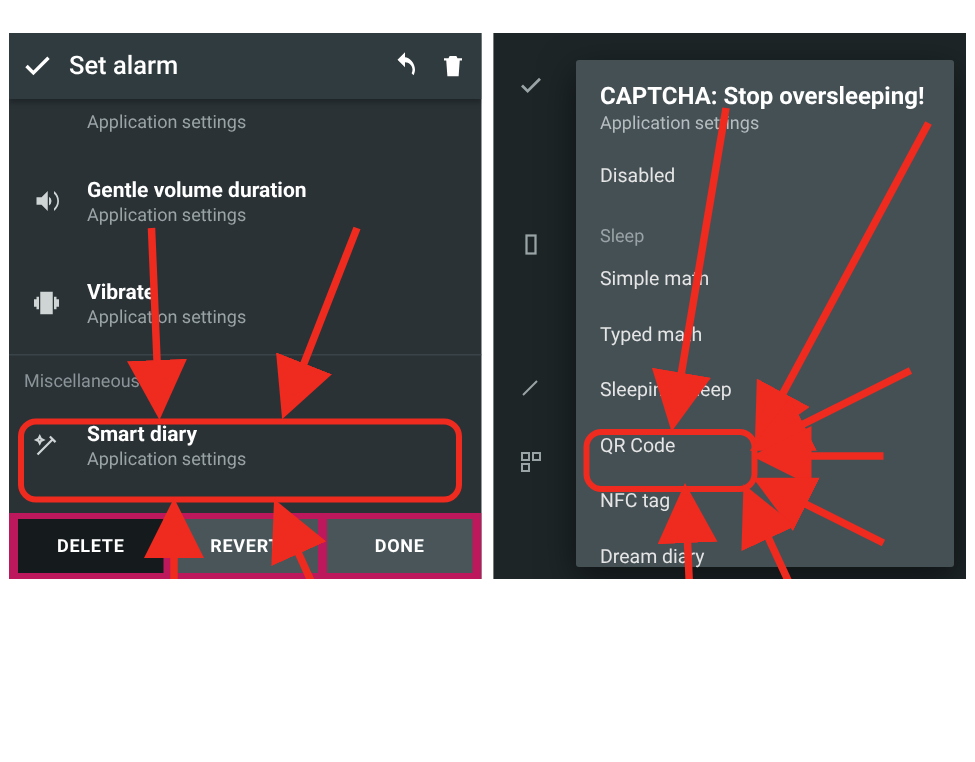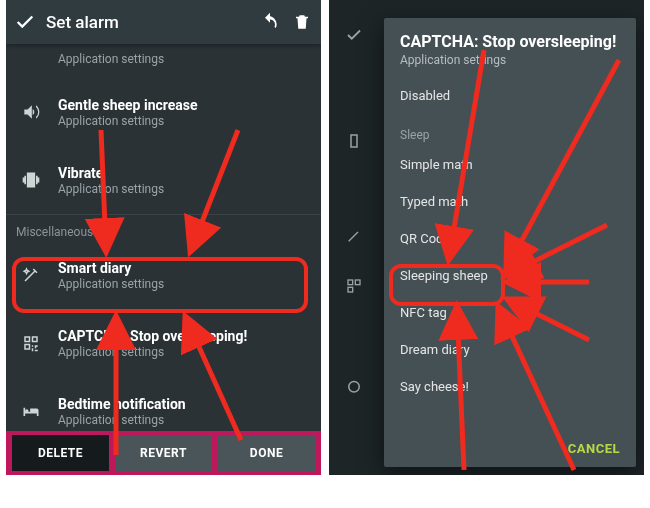--- a/index.html
+++ b/index.html
@@ -1,17 +1,17 @@
 <!DOCTYPE html>
 <html><head>
 <meta charset="utf-8">
 <style>
   html,body{margin:0;padding:0;background:#fff;font-family:Roboto,Arial,sans-serif;}
   .stage{width:650px;height:508px;position:relative;background:#fff;}
-  .phone{position:absolute;top:0;width:315px;height:475px;background:#2a3236;color:#e8e8e8;overflow:hidden;}
+  .phone{position:absolute;top:22px;width:315px;height:364px;background:#2a3236;color:#e8e8e8;overflow:hidden;}
   .phone.left{left:6px;}
   .phone.right{left:329px;}
   
   .hdr{height:44px;background:#303b3f;display:flex;align-items:center;padding:0 8px;gap:10px;box-shadow:0 2px 4px rgba(0,0,0,.3);position:relative;z-index:2;}
   .hdr .title{font-size:17px;font-weight:500;color:#fff;}
   .hdr .sp{flex:1;}
   .icon{width:22px;height:22px;display:flex;align-items:center;justify-content:center;color:#fff;}
   .list{padding:0;}
   .row{display:flex;align-items:center;padding:10px 12px;gap:14px;min-height:48px;}
   .ricon{width:26px;display:flex;justify-content:center;color:#cfd4d5;}
@@ -71,21 +71,21 @@
           </div>
     </div>
 
     <div class="row">
       <div class="ricon">
         <svg viewBox="0 0 24 24" width="20" height="20">
               <path fill="#cfd4d5" d="M4 9v6h4l5 5V4L8 9H4zm12 3a4 4 0 0 0-2-3.5v7A4 4 0 0 0 16 12zm2-8v2.1a8 8 0 0 1 0 11.8V20a10 10 0 0 0 0-16z"></path>
             </svg>
       </div>
       <div class="rtext">
-        <span class="rtitle">Gentle sheep increase</span>
+        <span class="rtitle">Gentle volume duration</span>
         <span class="rsub">Application settings</span>
       </div>
     </div>
 
     <div class="row">
       <div class="ricon">
         <svg viewBox="0 0 24 24" width="20" height="20">
               <path fill="#cfd4d5" d="M8 4h8v16H8zM5 7v10M3 9v6M19 7v10M21 9v6" stroke="#cfd4d5" stroke-width="2"></path>
             </svg>
       </div>
@@ -200,22 +200,22 @@
         </svg>
       </span>
 
   <div class="dialog">
     <div class="dtitle">CAPTCHA: Stop oversleeping!</div>
     <div class="dsub">Application settings</div>
     <div class="dopt">Disabled</div>
     <div class="dopt" style="color:#9aa3a6;font-size:12px;padding:14px 0 4px;">Sleep</div>
     <div class="dopt">Simple math</div>
     <div class="dopt">Typed math</div>
+    <div class="dopt">Sleeping sheep</div>
     <div class="dopt">QR Code</div>
-    <div class="dopt">Sleeping sheep</div>
     <div class="dopt">NFC tag</div>
     <div class="dopt">Dream diary</div>
     <div class="dopt">Say cheese!</div>
     <div class="dactions"><span class="dcancel">CANCEL</span></div>
   </div>
 
   <div class="hl" style="left:60px;top:264px;width:108px;height:34px;"></div>
   <svg class="arrow" style="left:0;top:0;" width="315" height="496">
     <defs>
           <marker id="ah2" viewBox="0 0 10 10" refX="8" refY="5" markerWidth="8" markerHeight="8" orient="auto">

